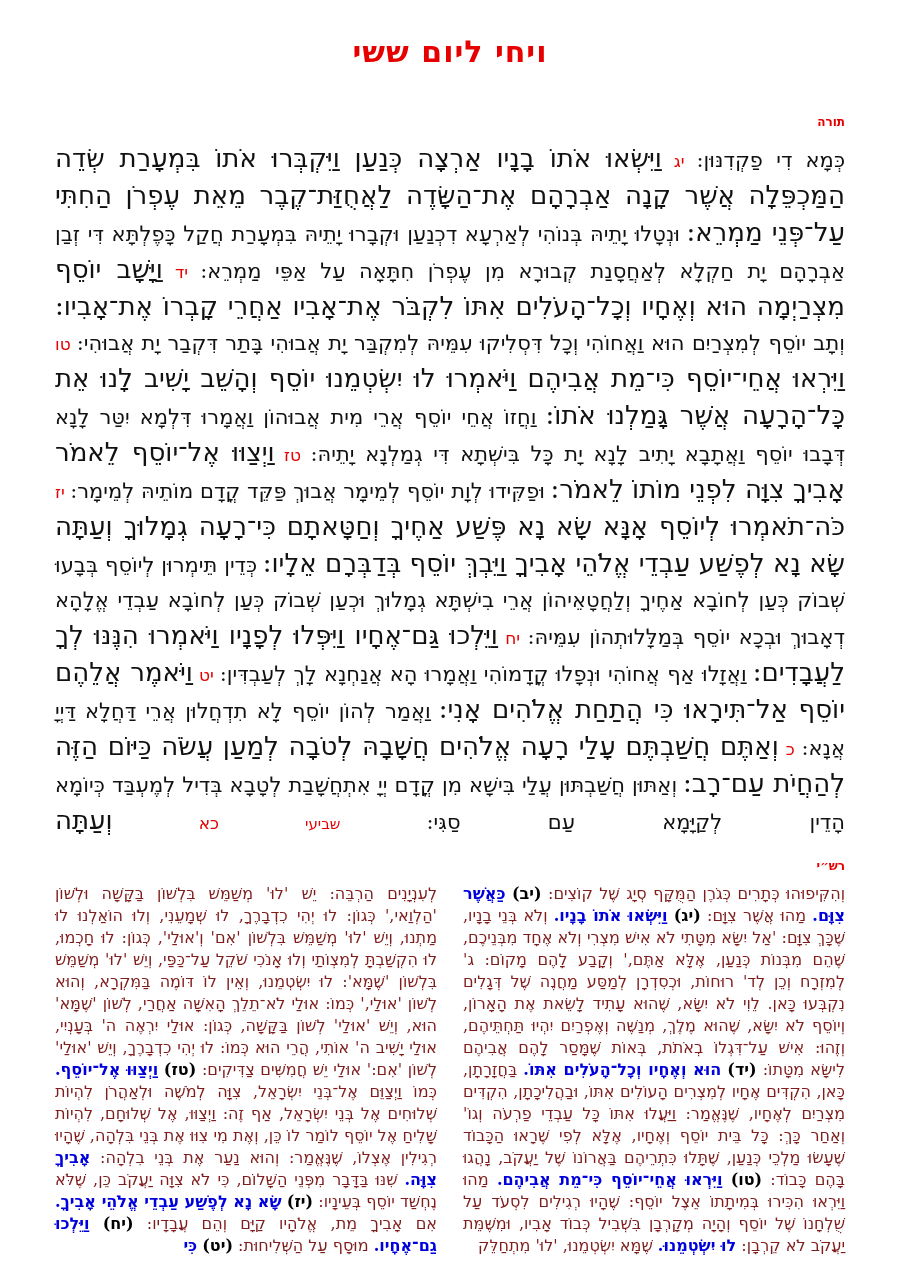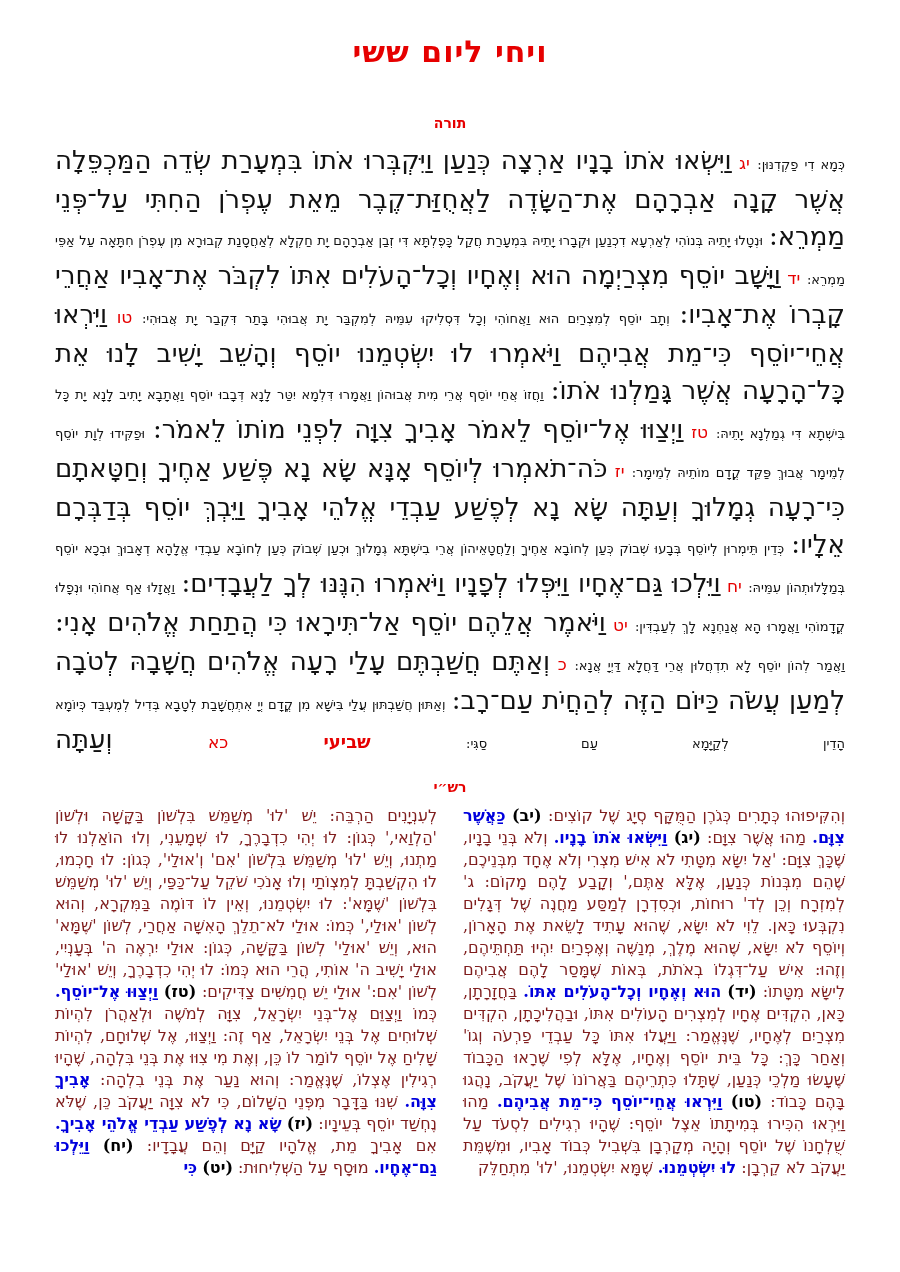--- a/index.html
+++ b/index.html
@@ -24,43 +24,42 @@
   .title {
     color: #e60000;
     text-align: center;
     font-size: 30px;
     font-weight: bold;
     margin: 8px 0 46px 0;
     letter-spacing: 1px;
   }
   .section-header {
     color: #e60000;
-    text-align: center;
-    font-size: 14px;
+    font-size: 12px;
     font-weight: bold;
     margin: 0 0 12px 0;
   }
   .torah {
     text-align: justify;
     text-align-last: justify;
     font-size: 17px;
     line-height: 34px;
     margin-bottom: 18px;
   }
   .torah .seg-lg { font-size: 26px; }
-  .torah .seg-sm { font-size: 13px; }
+  .torah .seg-sm { font-size: 21px; }
   .torah .seg-num {
     color: #e60000;
     font-weight: normal;
     font-size: 17px;
   }
   .torah .seg-sec {
     color: #e60000;
-    font-weight: bold;
-    font-size: 18px;
+    font-weight: normal;
+    font-size: 15px;
     margin-top: 36px;
   }
   .rashi-header { margin-top: 6px; margin-bottom: 10px; }
   .rashi-columns {
     display: flex;
     gap: 26px;
   }
   .rashi-col {
     flex: 1 1 0;
     text-align: justify;

